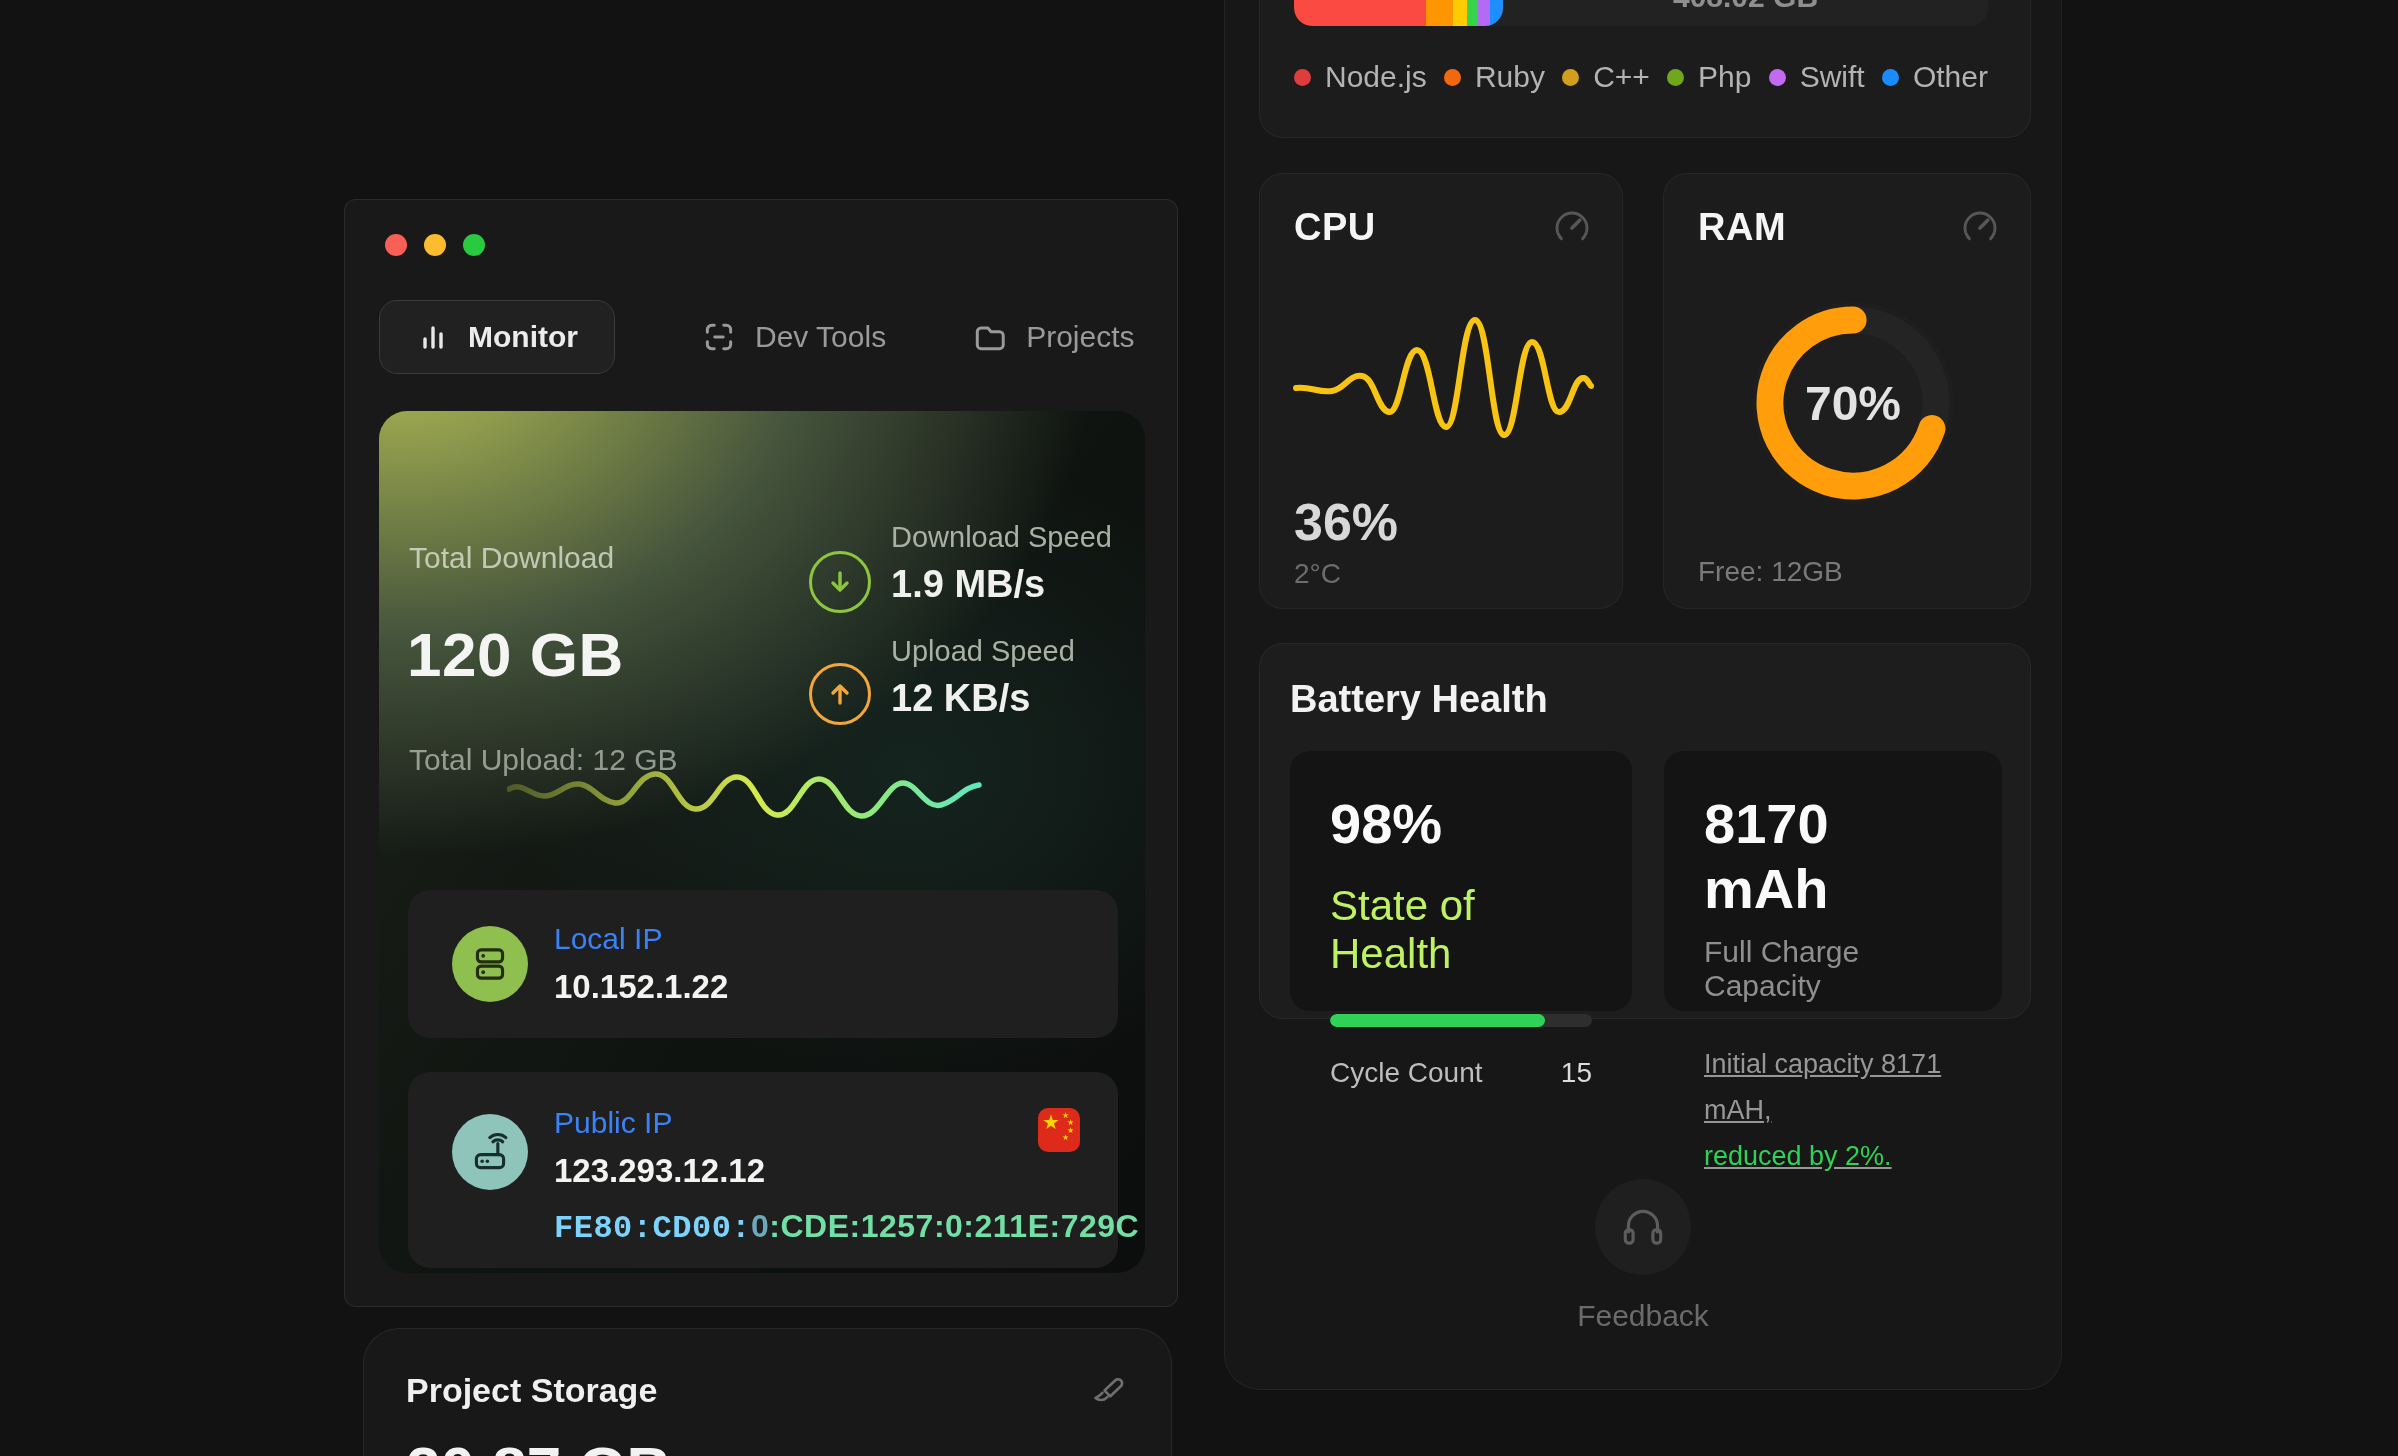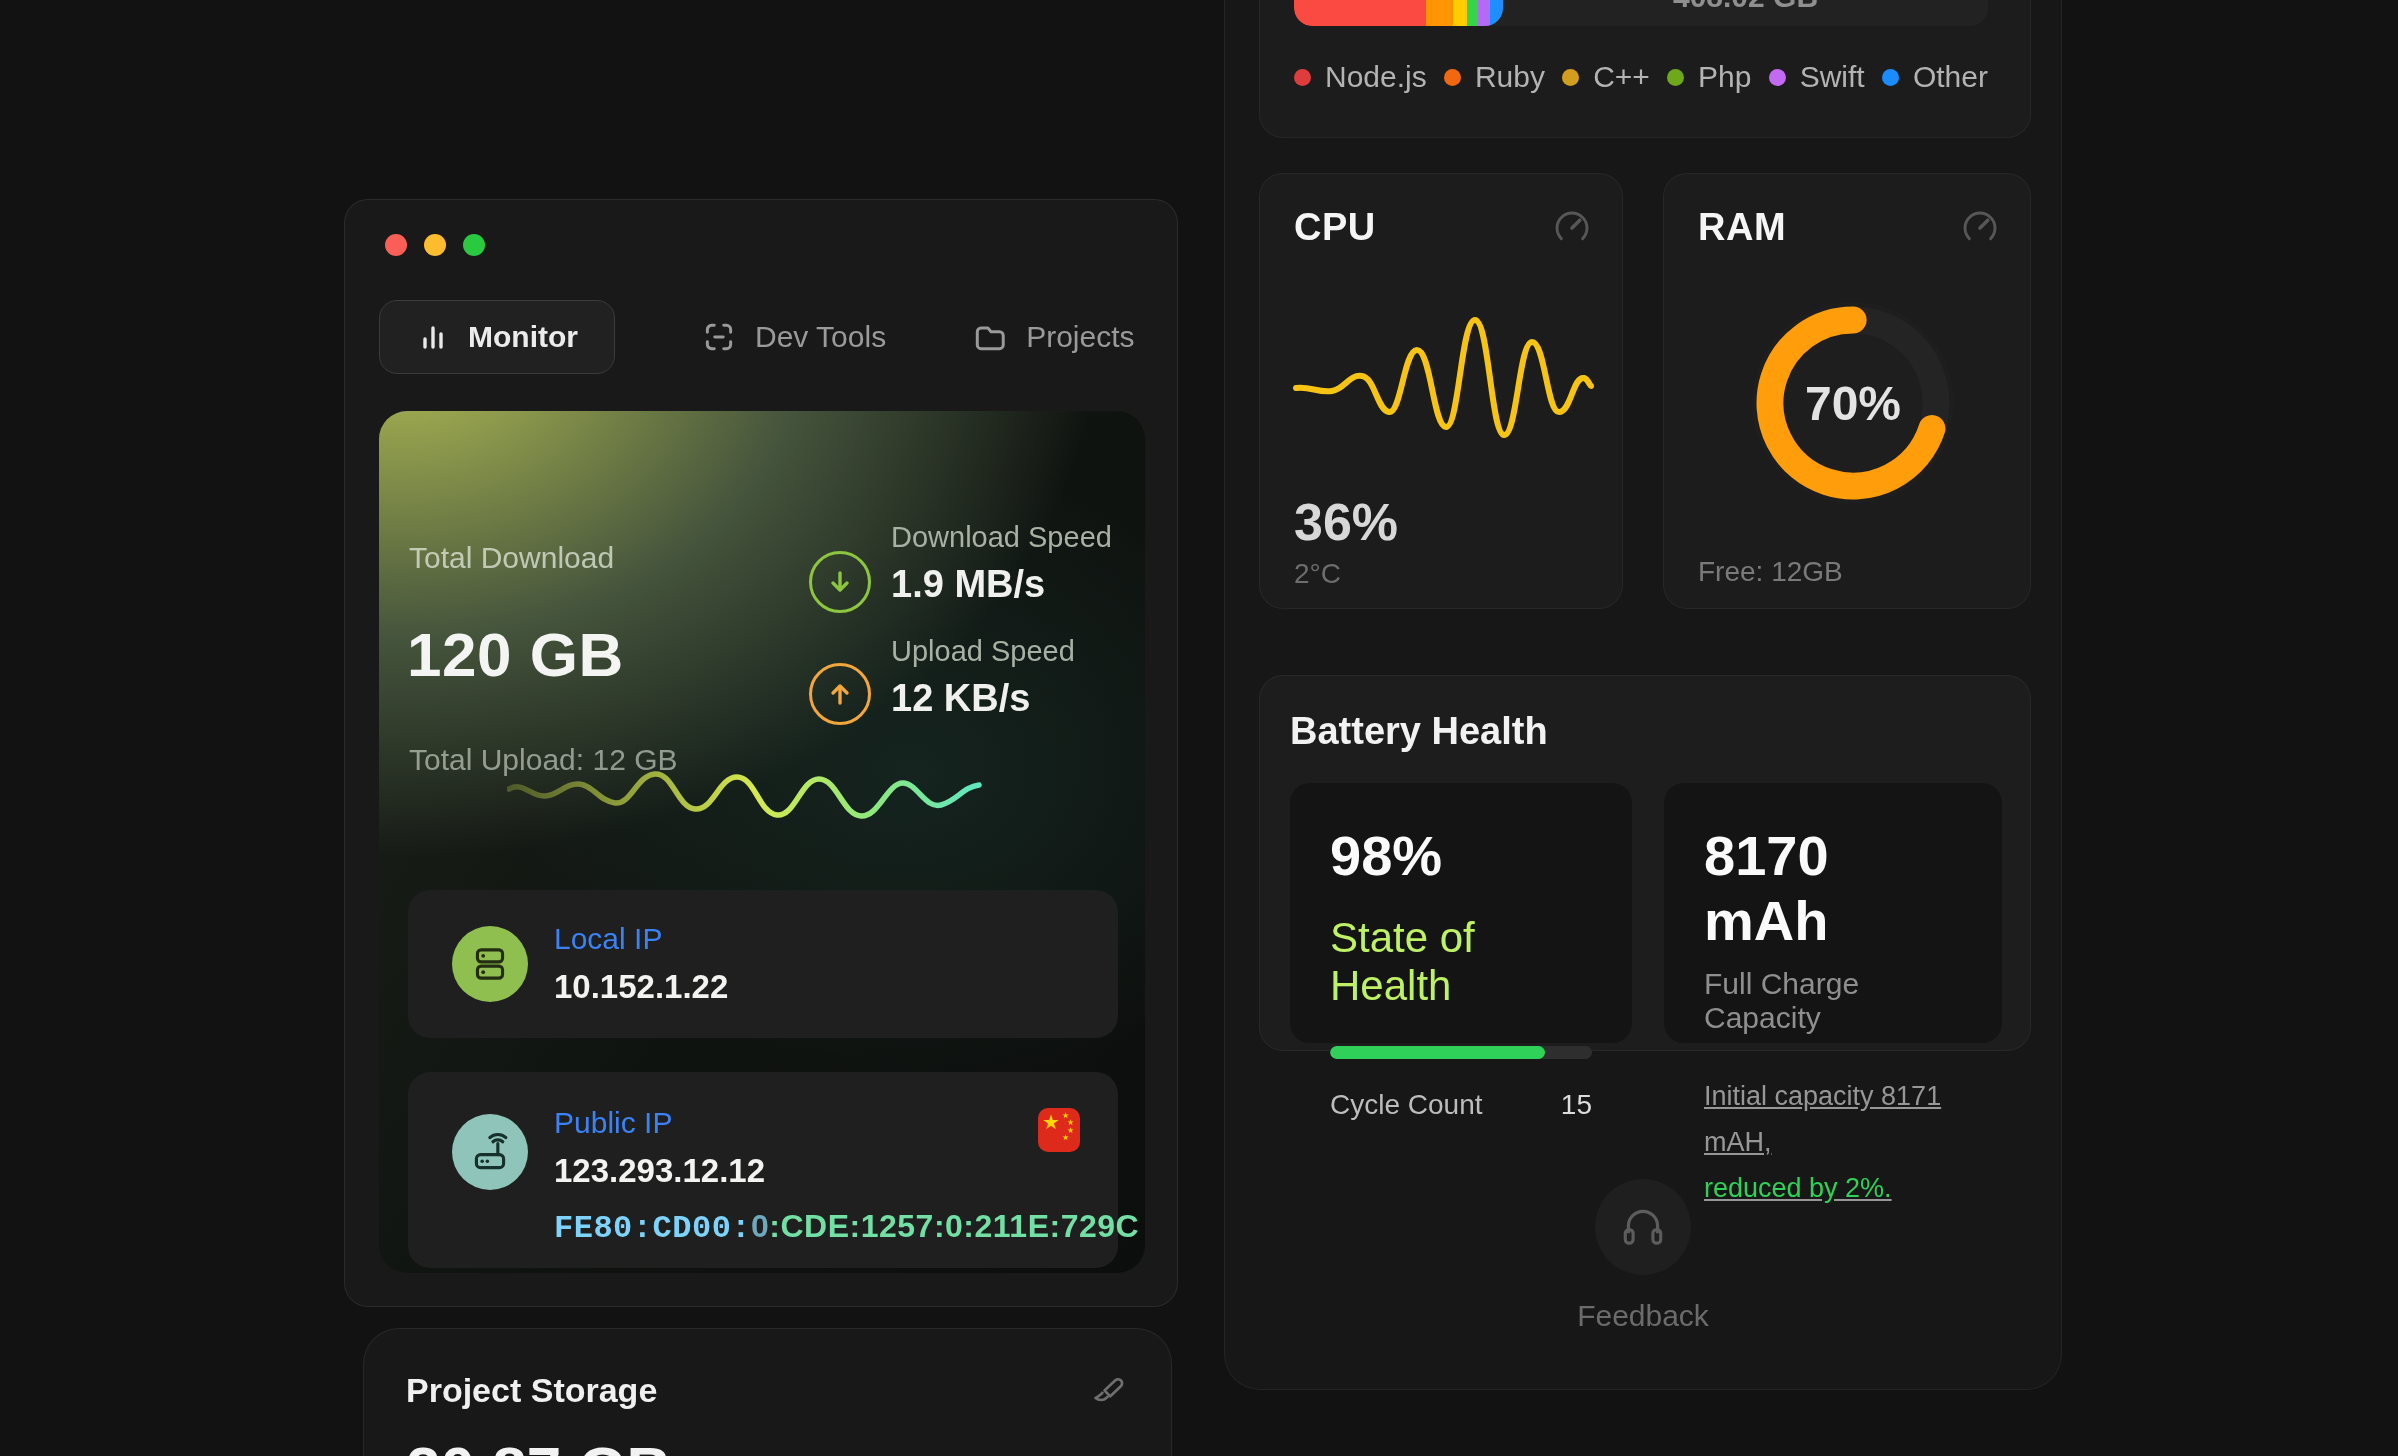--- a/index.html
+++ b/index.html
@@ -2,21 +2,21 @@
 <html><head>
 <meta charset="utf-8">
 <style>
   * { margin:0; padding:0; box-sizing:border-box; }
   html,body { width:2398px; height:1456px; overflow:hidden; background:#121212;
     font-family:"Liberation Sans","DejaVu Sans",sans-serif; color:#eee; }
   .abs { position:absolute; }
 
   
   .window { position:absolute; left:344px; top:199px; width:834px; height:1108px;
-    background:#191919; border:1px solid rgba(255,255,255,.08); border-radius:24px; }
+    background:#191919; border:1px solid rgba(255,255,255,.08); border-radius:12px; }
   .dots { position:absolute; top:34px; left:40px; display:flex; gap:17px; }
   .dot { width:22px; height:22px; border-radius:50%; }
   .tabs { position:absolute; top:100px; left:34px; right:34px; height:74px;
     display:flex; align-items:center; gap:86px; }
   .tab { display:flex; align-items:center; gap:18px; color:#9a9a9a; font-size:30px;
     font-weight:500; cursor:default; white-space:nowrap; }
   .tab.active { height:74px; padding:0 36px; border-radius:18px; background:#212121;
     border:1px solid #3b3b3b; color:#ececec; font-weight:600; }
   .tab svg { display:block; }
 
@@ -74,21 +74,21 @@
   .mini-head { position:absolute; top:32px; left:34px; right:30px;
     display:flex; justify-content:space-between; align-items:center; }
   .mini-title { font-size:38px; font-weight:700; color:#f5f5f5; letter-spacing:.5px; }
   .big-val { position:absolute; left:34px; top:318px; font-size:52px; font-weight:700; color:#d8d8d8; }
   .dim-val { position:absolute; left:34px; top:384px; font-size:28px; color:#6d6d6d; }
   .ring-wrap { position:absolute; left:74px; top:114px; width:230px; height:230px; }
   .ring-txt { position:absolute; left:0; top:0; width:230px; height:230px;
     display:flex; align-items:center; justify-content:center;
     font-size:48px; font-weight:700; color:#e3e3e3; }
 
-  .batt-card { left:34px; top:702px; width:772px; height:376px; background:#1d1d1d;margin-top:32px; }
+  .batt-card { left:34px; top:702px; width:772px; height:376px; background:#1d1d1d; }
   .batt-title { position:absolute; top:34px; left:30px; font-size:38px; font-weight:700; color:#f2f2f2; }
   .sub { position:absolute; top:107px; height:260px; background:#141414; border-radius:20px; padding:40px 40px; }
   .sub-l { left:30px; width:342px; }
   .sub-r { left:404px; width:338px; }
   .soh-val { font-size:56px; font-weight:700; color:#fafafa; }
   .soh-label { margin-top:26px; font-size:42px; font-weight:400; color:#bef264; }
   .track { margin-top:36px; width:262px; height:13px; border-radius:7px; background:#2e2e2e; overflow:hidden; }
   .fill { height:100%; border-radius:7px; }
   .cycle { margin-top:30px; width:262px; display:flex; justify-content:space-between;
     font-size:28px; color:#bdbdbd; }

